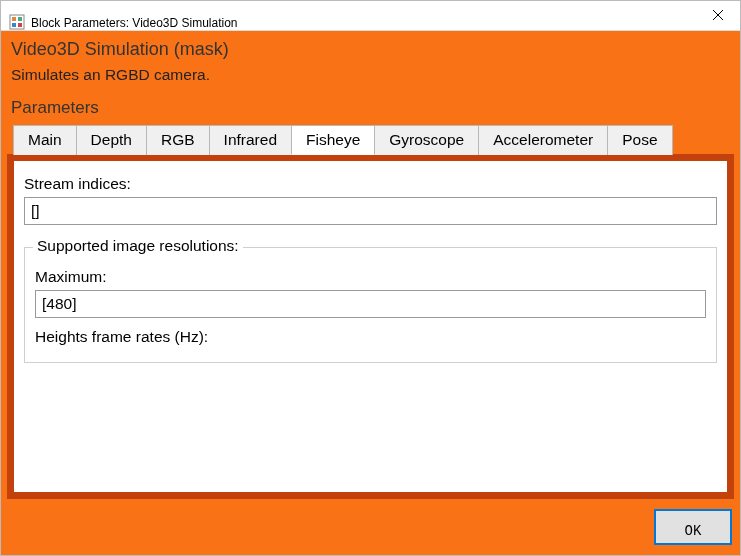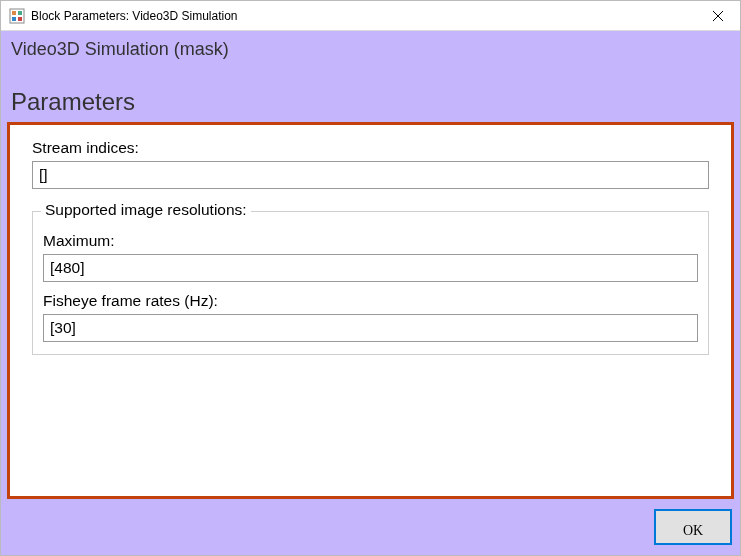--- a/index.html
+++ b/index.html
@@ -13,34 +13,34 @@
     width: 741px;
     height: 556px;
     overflow: hidden;
     border: 1px solid #bbb;
   }
   .titlebar {
     height: 30px;
     background: #fff;
     border-bottom: 1px solid #ddd;
     display: flex;
-    align-items: center;
+    align-items: flex-end;
     padding: 0 0 0 8px;
   }
   .titlebar-icon {
     width: 16px; height: 16px; margin-right: 6px;
   }
   .titlebar-title { flex: 1; font-size: 12px; }
   .titlebar-close {
     width: 45px; height: 30px;
     display: flex; align-items: center; justify-content: center;
     font-size: 14px;
   }
   .content {
-    background: #c4b5fd;
+    background: #f97316;
     height: calc(100% - 30px);
     display: flex;
     flex-direction: column;
     padding: 4px 6px 6px 6px;
   }
   .mask-header {
     padding: 4px 4px 8px 4px;
   }
   .mask-title {
     font-size: 18px;
@@ -51,24 +51,23 @@
     font-size: 15.5px;
     color: #222;
   }
   .parameters-section {
     flex: 1;
     margin-top: 4px;
     display: flex;
     flex-direction: column;
   }
   .parameters-label {
-    font-size: 24px;
+    font-size: 17px;
     color: #333;
     padding: 2px 4px 6px 4px;
-    margin-top: 8px;
   }
   .tabstrip {
     display: flex;
     padding-left: 6px;
     position: relative;
     z-index: 2;
   }
   .tab {
     padding: 5px 14px;
     border: 1px solid #b7b7b7;
@@ -81,23 +80,23 @@
     top: 1px;
     cursor: pointer;
   }
   .tab.active {
     background: #fff;
     border-bottom: 1px solid #fff;
     z-index: 3;
   }
   .tabpanel {
     flex: 1;
-    border: 3px solid #c2410c;
-    background: #fff;
-    padding: 8px 22px;
+    border: 7px solid #c2410c;
+    background: #fff;
+    padding: 8px 10px;
     position: relative;
     z-index: 1;
   }
   .field-label {
     font-size: 15.5px;
     margin: 6px 0 4px 0;
   }
   .field-input {
     width: 100%;
     border: 1px solid #999;
@@ -125,21 +124,21 @@
     justify-content: flex-end;
     gap: 8px;
     padding: 10px 2px 4px 2px;
   }
   .btn {
     min-width: 78px;
     height: 36px;
     border: 1px solid #999;
     background: #e1e1e1;
     font-size: 14px;
-    font-family: Liberation Serif, serif;
+    font-family: Liberation Mono, monospace;
     cursor: pointer;
     padding: 12px 8px;
   }
   .btn.default {
     border: 2px solid #0078d7;
   }
   .btn.disabled {
     color: #8a8a8a;
   }
   .btn .ul { text-decoration: underline; }
@@ -163,40 +162,51 @@
       <line x1="0" y1="0" x2="10" y2="10" stroke="#000" stroke-width="1"></line>
       <line x1="10" y1="0" x2="0" y2="10" stroke="#000" stroke-width="1"></line>
     </svg>
   </div>
 </div>
 
 <div class="content">
 
   <div class="mask-header">
     <div class="mask-title">Video3D Simulation (mask)</div>
+    <div class="mask-desc">Simulates an RGBD camera.</div>
   </div>
 
   <div class="parameters-section">
     <div class="parameters-label">Parameters</div>
 
+    <div class="tabstrip">
+
+    <div class="tab">Main</div>
+        <div class="tab">Depth</div>
+        <div class="tab">RGB</div>
+        <div class="tab">Infrared</div>
+        <div class="tab active">Fisheye</div>
+        <div class="tab">Gyroscope</div>
+        <div class="tab">Accelerometer</div>
+        <div class="tab">Pose</div>
+      </div>
 
     <div class="tabpanel">
 
       <div class="field-label">Stream indices:</div>
       <input class="field-input" type="text" value="[]" style="">
 
       <div class="group">
         <div class="group-legend">Supported image resolutions:</div>
 
 
         <div class="field-label" style="margin-top:10px">Maximum:</div>
         <input class="field-input" type="text" value="[480]" style="">
 
-        <div class="field-label" style="margin-top:10px">Fisheye frame rates (Hz):</div>
-        <input class="field-input" type="text" value="[30]" style="">
+        <div class="field-label" style="margin-top:10px">Heights frame rates (Hz):</div>
       </div>
 
     </div>
   </div>
 
   <div class="buttonbar">
     <button class="btn default"><span>OK</span></button>
   </div>
 
 </div>

